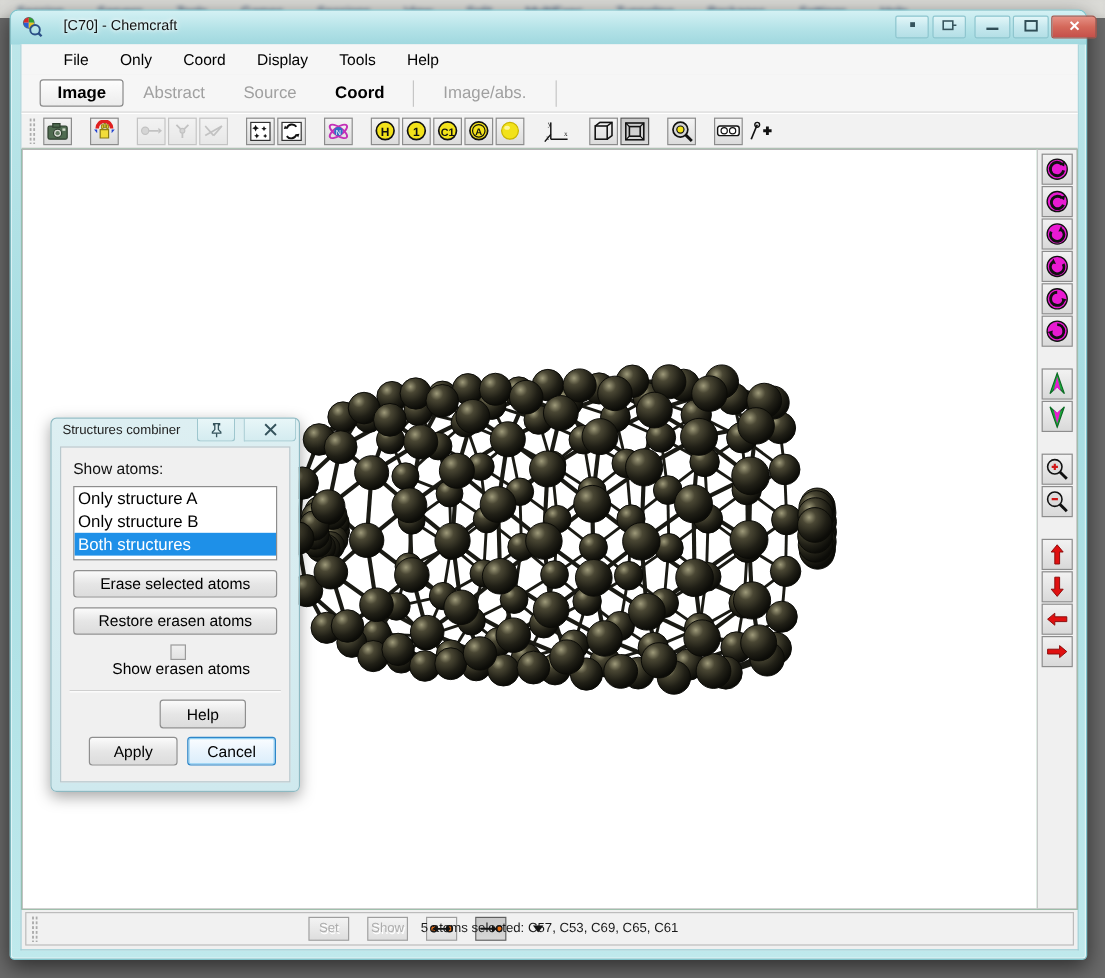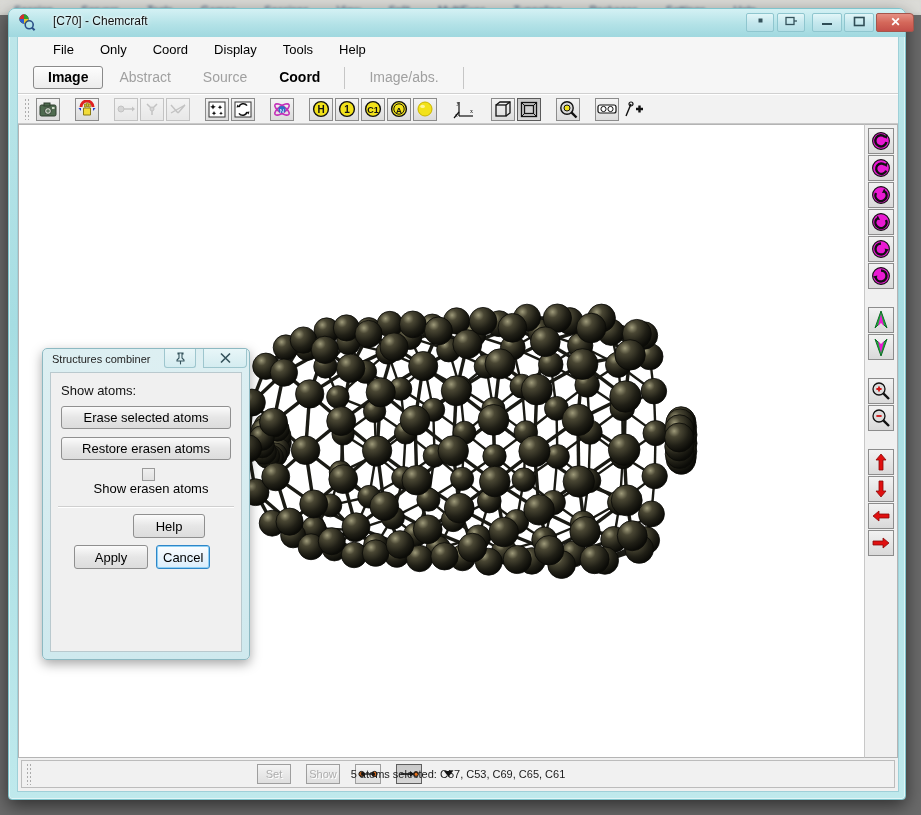--- a/index.html
+++ b/index.html
@@ -350,21 +350,21 @@
     border-radius: 3px;
     background: linear-gradient(#fbfbfb, #e6e6e6 50%, #dcdcdc);
     font-size: 13px;
     color: #000;
     cursor: default;
     font-family: "Liberation Sans", sans-serif;
   }
   #btn-help { left: 82px; top: 6px; width: 72px; }
   #btn-apply { left: 23px; top: 37px; width: 74px; }
   #btn-cancel {
-    left: 105px; top: 37px; width: 54px;
+    left: 105px; top: 37px; width: 74px;
     border: 1px solid #2e86c8;
     box-shadow: 0 0 0 1px #8fd0f4 inset;
     background: linear-gradient(#fbfdff, #e9f4fd 50%, #dbeefb);
   }
 </style>
 </head>
 <body>
 
 <div id="bg-app">
   <div id="bg-menubar"><span class="bgm">Session</span><span class="bgm">Servers</span><span class="bgm">Tools</span><span class="bgm">Games</span><span class="bgm">Sessions</span><span class="bgm">View</span><span class="bgm">Split</span><span class="bgm">MultiExec</span><span class="bgm">Tunneling</span><span class="bgm">Packages</span><span class="bgm">Settings</span><span class="bgm">Help</span></div>
@@ -1531,20 +1531,25 @@
           <div class="dlg-cap-btn" id="dlg-close">
             <svg width="13" height="12" viewBox="0 0 13 12">
                 <path d="M2 1.5 L11 10.5 M11 1.5 L2 10.5" stroke="#35535c" stroke-width="1.6" fill="none"></path>
               </svg>
           </div>
         </div>
 
         <div id="dlg-inner">
           <div id="dlg-label">Show atoms:</div>
 
+          <div id="dlg-list">
+            <div class="li">Only structure A</div>
+            <div class="li">Only structure B</div>
+            <div class="li sel">Both structures</div>
+          </div>
 
           <button class="dlg-btn">Erase selected atoms</button>
           <button class="dlg-btn">Restore erasen atoms</button>
 
           <div id="dlg-check-row">
             <span id="dlg-check"></span>
             <span id="dlg-check-label">Show erasen atoms</span>
           </div>
 
           <div id="dlg-sep"></div>

